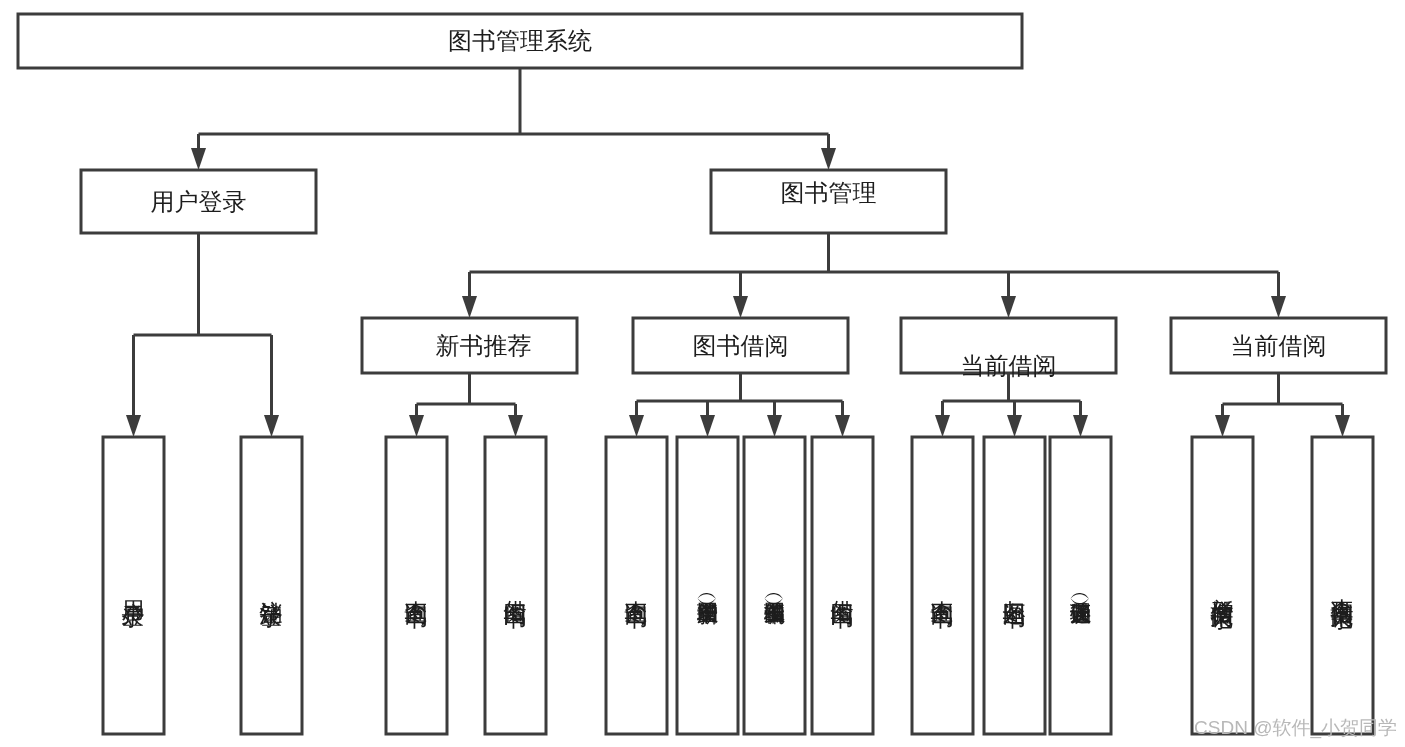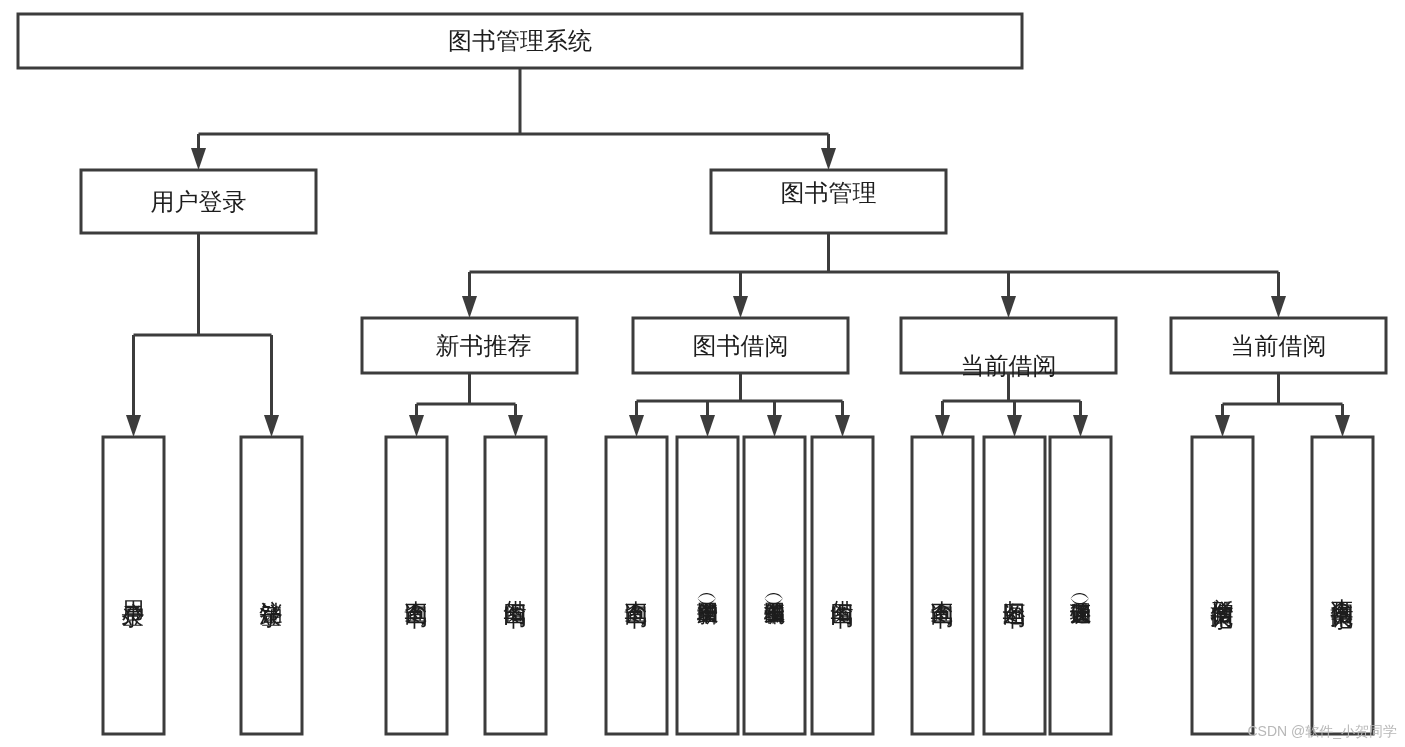--- a/index.html
+++ b/index.html
@@ -34,21 +34,21 @@
     color:#1d1d1d;
     display:flex;
     align-items:center;
     justify-content:center;
     white-space:nowrap;
   }
   #watermark{
     position:absolute;
     right:8px;bottom:6px;
     font-family:"Liberation Sans","DejaVu Sans",sans-serif;
-    font-size:14px;
+    font-size:19px;
     color:#b8b8b8;
     white-space:nowrap;
     user-select:none;
   }
 </style>
 </head>
 <body>
 
 <div id="diagram-root">
   <svg class="diagram" id="diagram-svg" viewBox="0 0 1405 747">

